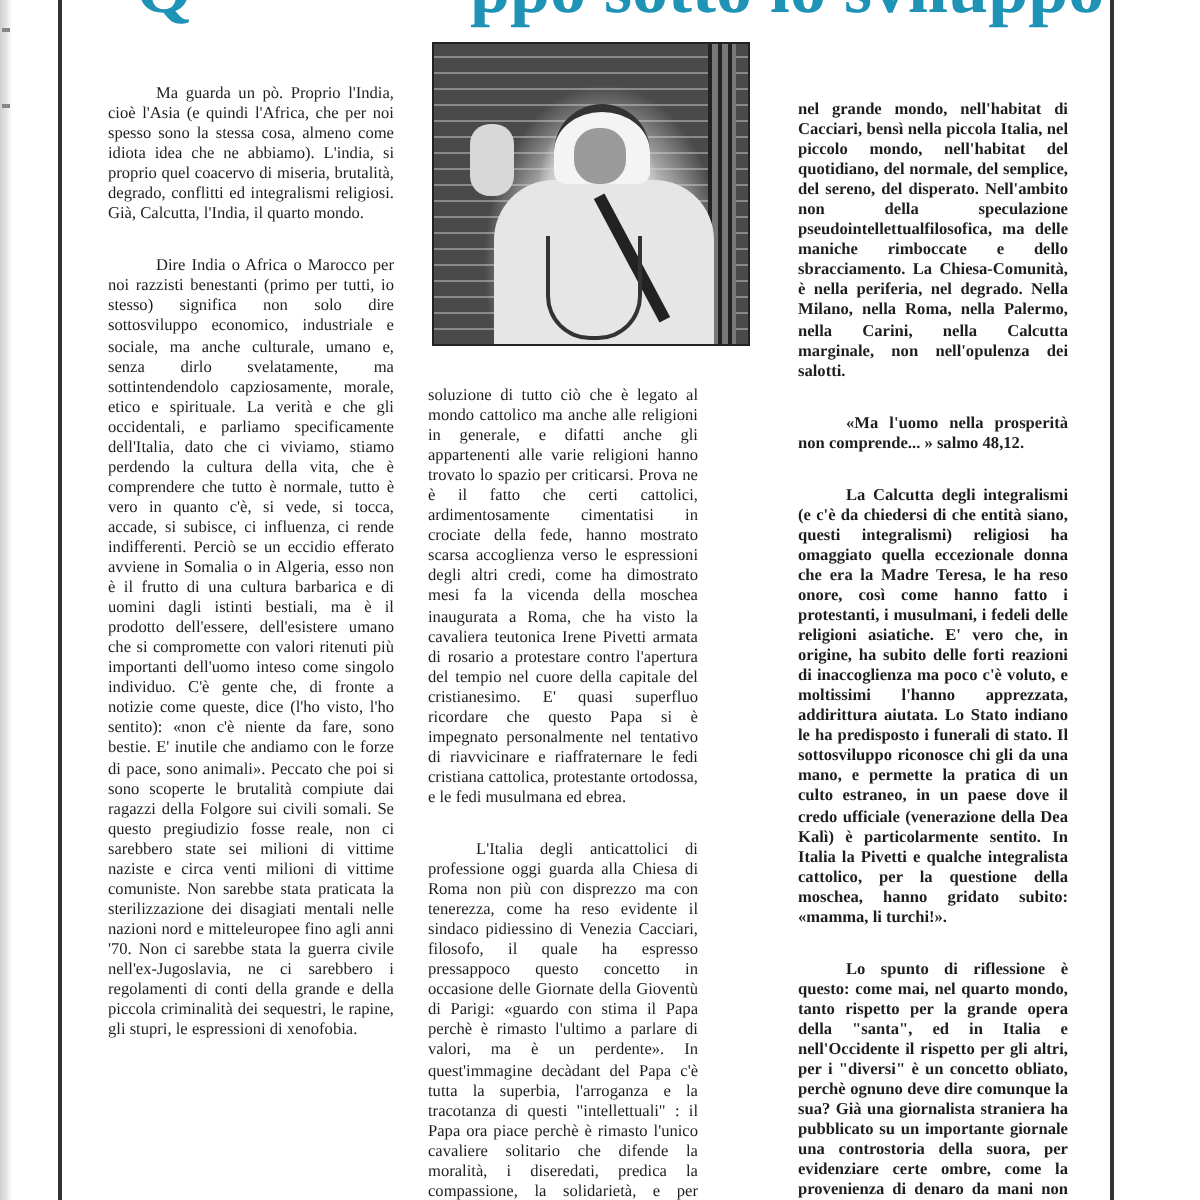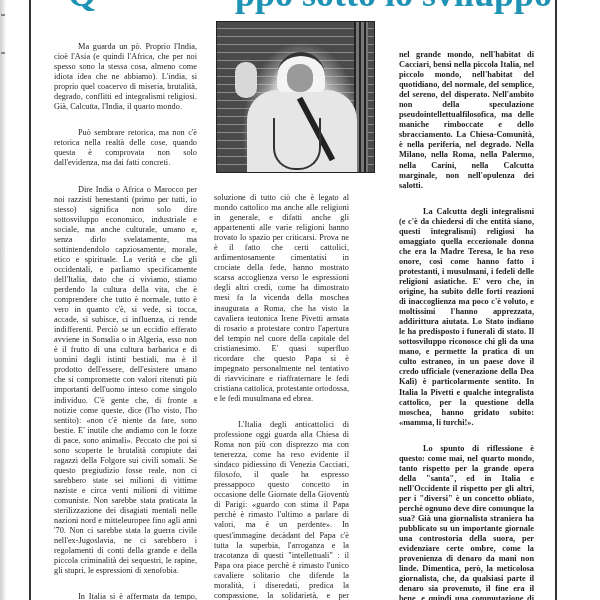--- a/index.html
+++ b/index.html
@@ -79,37 +79,36 @@
 <div class="frame-left"></div>
 <div class="frame-right"></div>
 
 <div class="title">
   <span class="t1">Q</span>
   <span class="t2">ppo sotto lo sviluppo</span>
 </div>
 
 <div class="col" id="col1">
   <p>Ma guarda un pò. Proprio l'India, cioè l'Asia (e quindi l'Africa, che per noi spesso sono la stessa cosa, almeno come idiota idea che ne abbiamo). L'india, si proprio quel coacervo di miseria, brutalità, degrado, conflitti ed integralismi religiosi. Già, Calcutta, l'India, il quarto mondo.</p>
-  <p>Può sembrare retorica, ma non c'è retorica nella realtà delle cose, quando questa è comprovata non solo dall'evidenza, ma dai fatti concreti.</p>
   <p>Dire India o Africa o Marocco per noi razzisti benestanti (primo per tutti, io stesso) significa non solo dire sottosviluppo economico, industriale e sociale, ma anche culturale, umano e, senza dirlo svelatamente, ma sottintendendolo capziosamente, morale, etico e spirituale. La verità e che gli occidentali, e parliamo specificamente dell'Italia, dato che ci viviamo, stiamo perdendo la cultura della vita, che è comprendere che tutto è normale, tutto è vero in quanto c'è, si vede, si tocca, accade, si subisce, ci influenza, ci rende indifferenti. Perciò se un eccidio efferato avviene in Somalia o in Algeria, esso non è il frutto di una cultura barbarica e di uomini dagli istinti bestiali, ma è il prodotto dell'essere, dell'esistere umano che si compromette con valori ritenuti più importanti dell'uomo inteso come singolo individuo. C'è gente che, di fronte a notizie come queste, dice (l'ho visto, l'ho sentito): «non c'è niente da fare, sono bestie. E' inutile che andiamo con le forze di pace, sono animali». Peccato che poi si sono scoperte le brutalità compiute dai ragazzi della Folgore sui civili somali. Se questo pregiudizio fosse reale, non ci sarebbero state sei milioni di vittime naziste e circa venti milioni di vittime comuniste. Non sarebbe stata praticata la sterilizzazione dei disagiati mentali nelle nazioni nord e mitteleuropee fino agli anni '70. Non ci sarebbe stata la guerra civile nell'ex-Jugoslavia, ne ci sarebbero i regolamenti di conti della grande e della piccola criminalità dei sequestri, le rapine, gli stupri, le espressioni di xenofobia.</p>
-  <p>In Italia si è affermata da tempo, grazie anche a formazioni politiche radicali e di sinistra che hanno potuto contare su un appiattimento dei mass-media sulle loro posizioni per decenni e dal mondo della</p>
 </div>
 
 <div class="photo">
   <div class="doorframe"></div>
   <div class="robe"></div>
   <div class="stripe"></div>
   <div class="rosary"></div>
   <div class="hand"></div>
   <div class="hood"></div>
   <div class="face"></div>
 </div>
 
 <div class="col" id="col2">
   <p class="cont">soluzione di tutto ciò che è legato al mondo cattolico ma anche alle religioni in generale, e difatti anche gli appartenenti alle varie religioni hanno trovato lo spazio per criticarsi. Prova ne è il fatto che certi cattolici, ardimentosamente cimentatisi in crociate della fede, hanno mostrato scarsa accoglienza verso le espressioni degli altri credi, come ha dimostrato mesi fa la vicenda della moschea inaugurata a Roma, che ha visto la cavaliera teutonica Irene Pivetti armata di rosario a protestare contro l'apertura del tempio nel cuore della capitale del cristianesimo. E' quasi superfluo ricordare che questo Papa si è impegnato personalmente nel tentativo di riavvicinare e riaffraternare le fedi cristiana cattolica, protestante ortodossa, e le fedi musulmana ed ebrea.</p>
   <p>L'Italia degli anticattolici di professione oggi guarda alla Chiesa di Roma non più con disprezzo ma con tenerezza, come ha reso evidente il sindaco pidiessino di Venezia Cacciari, filosofo, il quale ha espresso pressappoco questo concetto in occasione delle Giornate della Gioventù di Parigi: «guardo con stima il Papa perchè è rimasto l'ultimo a parlare di valori, ma è un perdente». In quest'immagine decàdant del Papa c'è tutta la superbia, l'arroganza e la tracotanza di questi "intellettuali" : il Papa ora piace perchè è rimasto l'unico cavaliere solitario che difende la moralità, i diseredati, predica la compassione, la solidarietà, e per fortuna è vecchio e cadente perchè muore presto e finisce l'immagine attuale della Chiesa.</p>
 </div>
 
 <div class="col" id="col3">
   <p class="cont">nel grande mondo, nell'habitat di Cacciari, bensì nella piccola Italia, nel piccolo mondo, nell'habitat del quotidiano, del normale, del semplice, del sereno, del disperato. Nell'ambito non della speculazione pseudointellettualfilosofica, ma delle maniche rimboccate e dello sbracciamento. La Chiesa-Comunità, è nella periferia, nel degrado. Nella Milano, nella Roma, nella Palermo, nella Carini, nella Calcutta marginale, non nell'opulenza dei salotti.</p>
+  <p>«Ma l'uomo nella prosperità non comprende... » salmo 48,12.</p>
   <p>La Calcutta degli integralismi (e c'è da chiedersi di che entità siano, questi integralismi) religiosi ha omaggiato quella eccezionale donna che era la Madre Teresa, le ha reso onore, così come hanno fatto i protestanti, i musulmani, i fedeli delle religioni asiatiche. E' vero che, in origine, ha subito delle forti reazioni di inaccoglienza ma poco c'è voluto, e moltissimi l'hanno apprezzata, addirittura aiutata. Lo Stato indiano le ha predisposto i funerali di stato. Il sottosviluppo riconosce chi gli da una mano, e permette la pratica di un culto estraneo, in un paese dove il credo ufficiale (venerazione della Dea Kalì) è particolarmente sentito. In Italia la Pivetti e qualche integralista cattolico, per la questione della moschea, hanno gridato subito: «mamma, li turchi!».</p>
   <p>Lo spunto di riflessione è questo: come mai, nel quarto mondo, tanto rispetto per la grande opera della "santa", ed in Italia e nell'Occidente il rispetto per gli altri, per i "diversi" è un concetto obliato, perchè ognuno deve dire comunque la sua? Già una giornalista straniera ha pubblicato su un importante giornale una controstoria della suora, per evidenziare certe ombre, come la provenienza di denaro da mani non linde. Dimentica, però, la meticolosa giornalista, che, da qualsiasi parte il denaro sia provenuto, il fine era il bene, e quindi una commutazione di liquidi a volte - forse - inquinati in strumento di bontà. Una sorta di purificazione. L'azione della giornalista ricorda il caso di Muccioli, perseguito dalla stampa (tra cui spiccarono, per ferocità, «Cuore e La Repubblica») per i fatti di San Patrignano. Tutti a criticare. Ma ci fosse stato un commentatore che avesse condot-</p>
 </div>
 
 </body></html>

